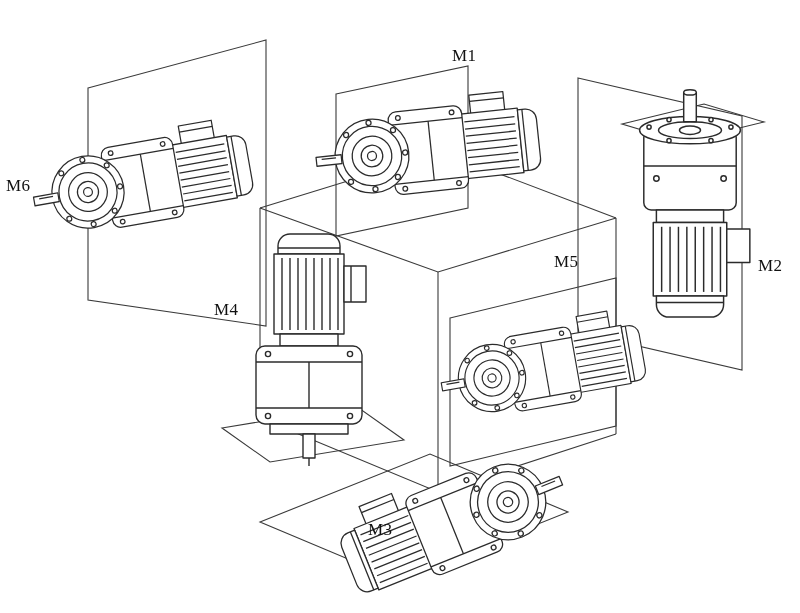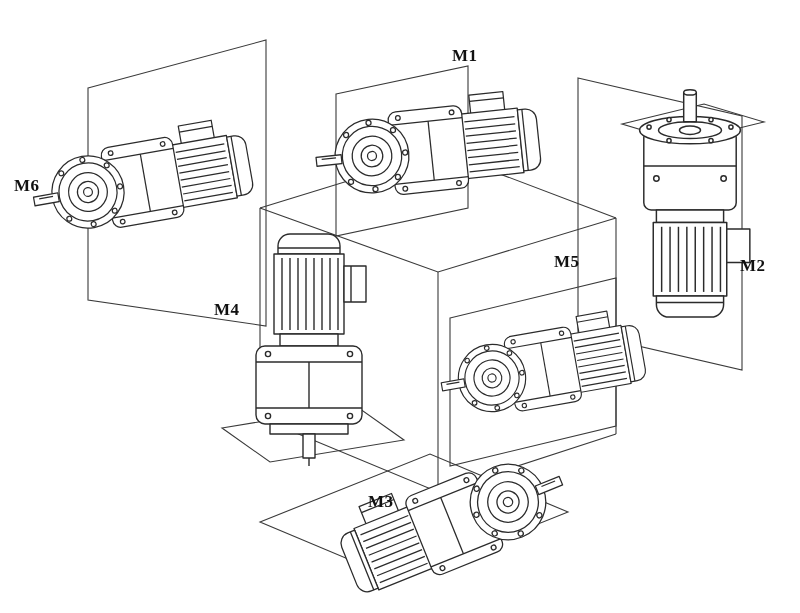--- a/index.html
+++ b/index.html
@@ -2,21 +2,21 @@
 <html><head>
 <meta charset="utf-8">
 <style>
   html,body { margin:0; padding:0; background:#ffffff; }
   .stage {
     position:relative; width:800px; height:613px; background:#ffffff;
     font-family:"Liberation Serif", serif; overflow:hidden;
   }
   .stage svg { position:absolute; left:0; top:0; }
   .lbl {
-    position:absolute; font-weight:bold; font-size:17px; color:#111;
+    position:absolute; font-weight:normal; font-size:17px; color:#111;
     letter-spacing:0.5px; user-select:none;
   }
 </style>
 </head>
 <body>
 
 <div class="stage">
 
   <svg width="800" height="613" viewBox="0 0 800 613">
     <defs>
@@ -142,18 +142,18 @@
       <use href="#gm-h" transform="translate(372,156) rotate(-6) scale(0.9) translate(-38,-60)"></use>
       <use href="#gm-vu" transform="translate(690,126) scale(1.05) translate(-60,-8)"></use>
       <use href="#gm-vt" transform="translate(248,248)"></use>
       <use href="#gm-h" transform="translate(492,378) rotate(-10) scale(0.82) translate(-38,-60)"></use>
       <use href="#gm-h" transform="translate(508,502) rotate(-22) scale(-0.92,0.92) translate(-38,-60)"></use>
       <use href="#gm-h" transform="translate(88,192) rotate(-10) scale(0.88) translate(-38,-60)"></use>
     </g>
   </svg>
 
   <div class="lbl" style="left:452px;top:46px">M1</div>
-  <div class="lbl" style="left:740px;top:256px">M2</div>
-  <div class="lbl" style="left:368px;top:492px">M3</div>
+  <div class="lbl" style="left:758px;top:256px">M2</div>
+  <div class="lbl" style="left:368px;top:520px">M3</div>
   <div class="lbl" style="left:214px;top:300px">M4</div>
   <div class="lbl" style="left:554px;top:252px">M5</div>
-  <div class="lbl" style="left:14px;top:176px">M6</div>
+  <div class="lbl" style="left:6px;top:176px">M6</div>
 </div>
 
 </body></html>

